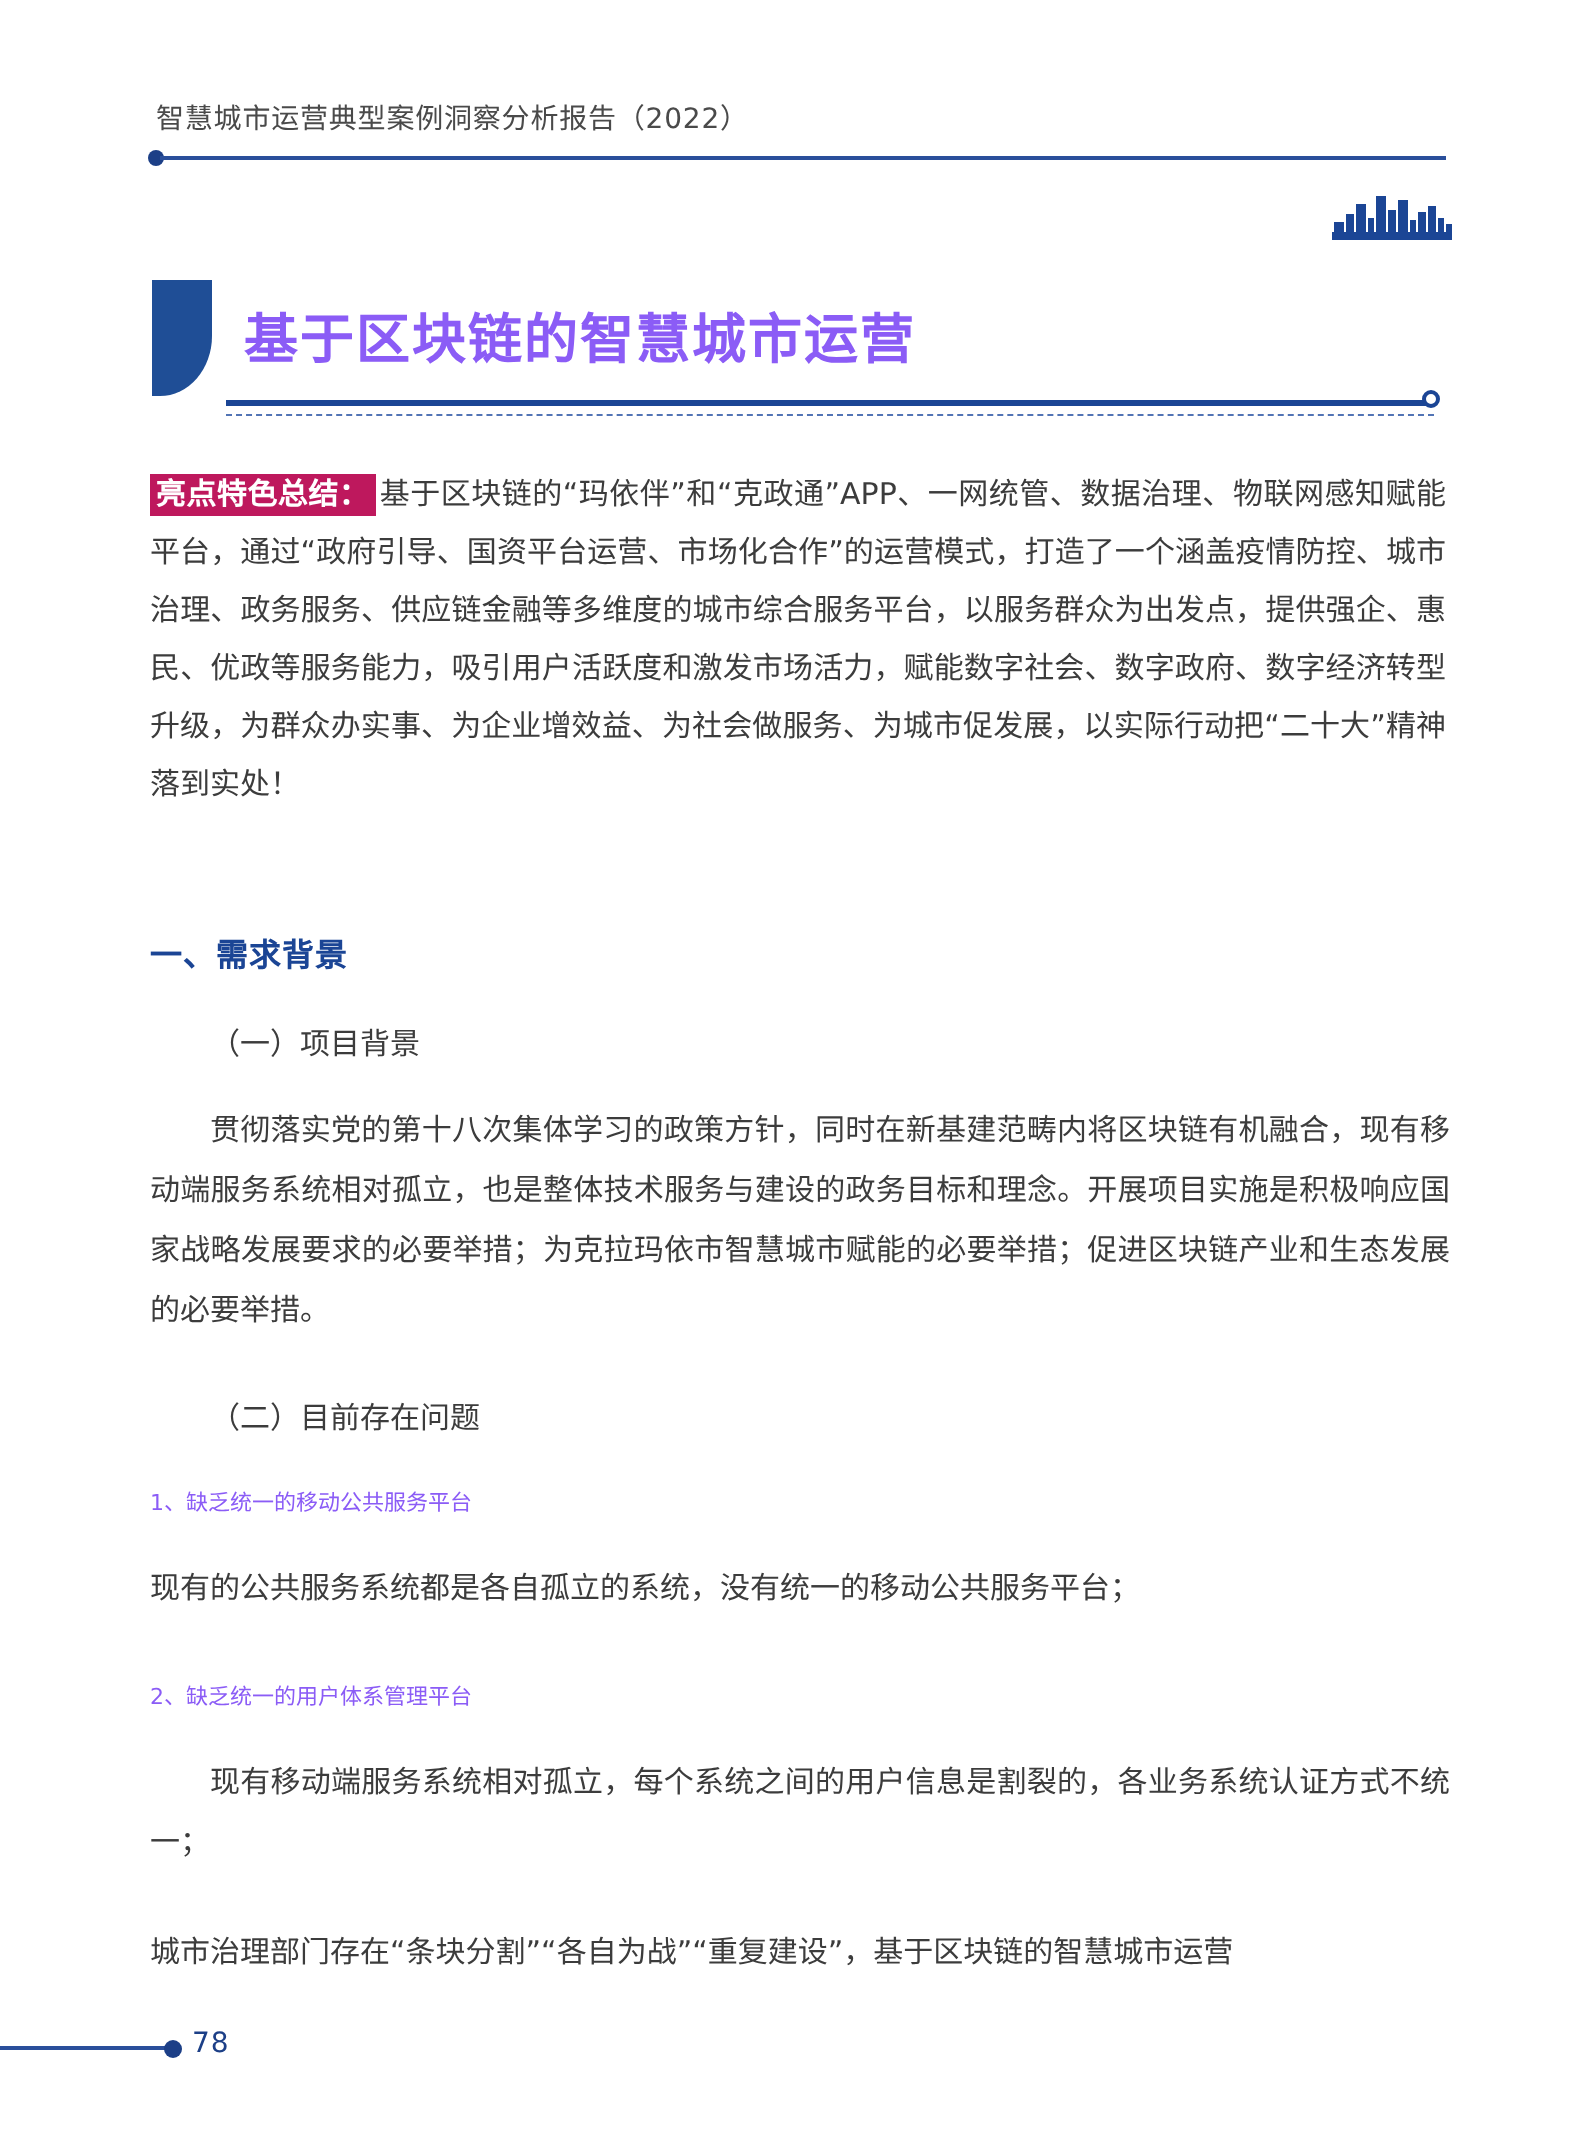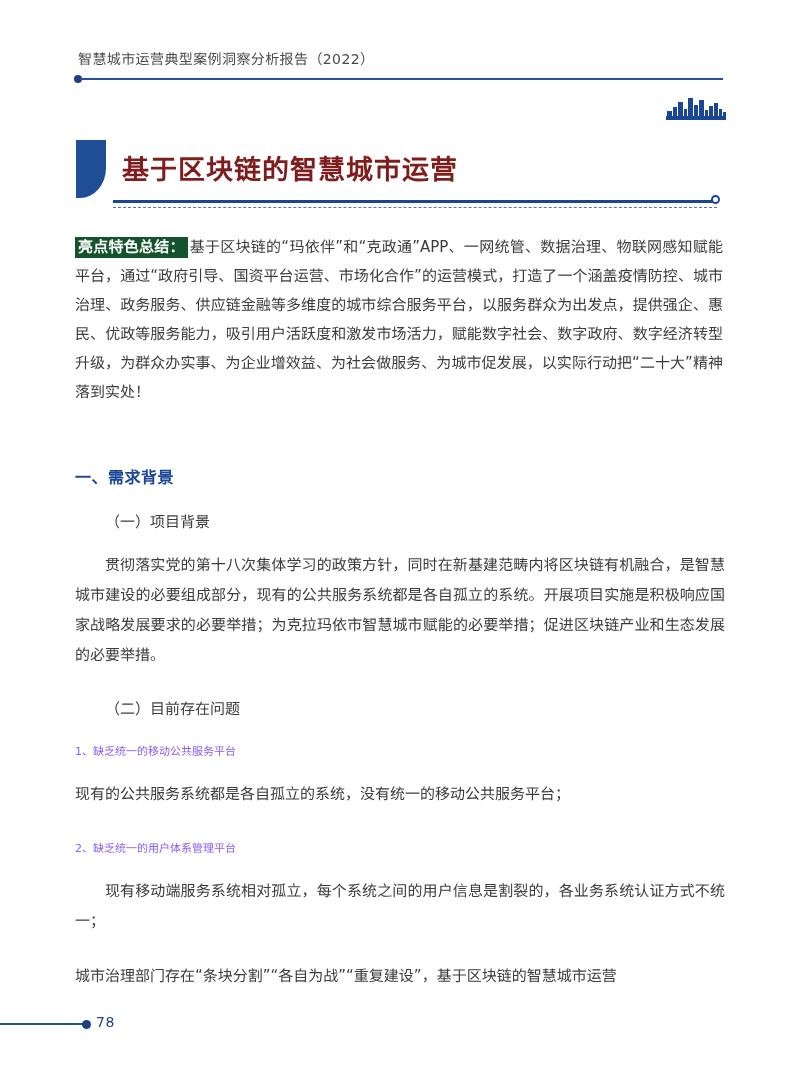--- a/index.html
+++ b/index.html
@@ -82,21 +82,21 @@
     height: 58px;
     background: #1f4e96;
     border-bottom-right-radius: 26px 30px;
   }
   .title-text {
     position: absolute;
     left: 122px;
     top: 12px;
     font-size: 27px;
     font-weight: bold;
-    color: #7f1d1d;
+    color: #8b5cf6;
     letter-spacing: 1px;
     white-space: nowrap;
   }
   .title-rule {
     position: absolute;
     left: 113px;
     top: 200px;
     width: 604px;
     height: 3px;
     background: #1b4595;
@@ -127,21 +127,21 @@
     left: 75px;
     top: 233px;
     width: 648px;
     font-size: 15px;
     line-height: 29px;
     color: #3c3c3c;
     text-align: justify;
     text-justify: inter-ideograph;
   }
   .summary-tag {
-    background: #14532d;
+    background: #be185d;
     color: #ffffff;
     font-weight: bold;
     padding: 1px 3px 2px 3px;
     margin-right: 2px;
   }
 
   
   .section-heading {
     position: absolute;
     left: 75px;
@@ -268,21 +268,21 @@
   <div class="title-rule-dash"></div>
 
   <div class="summary">
     <span class="summary-tag">亮点特色总结：</span><span>基于区块链的“玛依伴”和“克政通”APP、一网统管、数据治理、物联网感知赋能平台，通过“政府引导、国资平台运营、市场化合作”的运营模式，打造了一个涵盖疫情防控、城市治理、政务服务、供应链金融等多维度的城市综合服务平台，以服务群众为出发点，提供强企、惠民、优政等服务能力，吸引用户活跃度和激发市场活力，赋能数字社会、数字政府、数字经济转型升级，为群众办实事、为企业增效益、为社会做服务、为城市促发展，以实际行动把“二十大”精神落到实处！</span>
   </div>
 
   <div class="section-heading">一、需求背景</div>
 
   <div class="body-area">
     <p class="sub-head">（一）项目背景</p>
-    <p class="para">贯彻落实党的第十八次集体学习的政策方针，同时在新基建范畴内将区块链有机融合，是智慧城市建设的必要组成部分，现有的公共服务系统都是各自孤立的系统。开展项目实施是积极响应国家战略发展要求的必要举措；为克拉玛依市智慧城市赋能的必要举措；促进区块链产业和生态发展的必要举措。</p>
+    <p class="para">贯彻落实党的第十八次集体学习的政策方针，同时在新基建范畴内将区块链有机融合，现有移动端服务系统相对孤立，也是整体技术服务与建设的政务目标和理念。开展项目实施是积极响应国家战略发展要求的必要举措；为克拉玛依市智慧城市赋能的必要举措；促进区块链产业和生态发展的必要举措。</p>
     <div class="gap-lg"></div>
     <p class="sub-head">（二）目前存在问题</p>
     <p class="item-head">1、缺乏统一的移动公共服务平台</p>
     <p class="para-flat">现有的公共服务系统都是各自孤立的系统，没有统一的移动公共服务平台；</p>
     <div class="gap-lg"></div>
     <p class="item-head">2、缺乏统一的用户体系管理平台</p>
     <p class="para">现有移动端服务系统相对孤立，每个系统之间的用户信息是割裂的，各业务系统认证方式不统一；</p>
     <div class="gap-lg"></div>
     <p class="para-flat">城市治理部门存在“条块分割”“各自为战”“重复建设”，基于区块链的智慧城市运营</p>
   </div>

